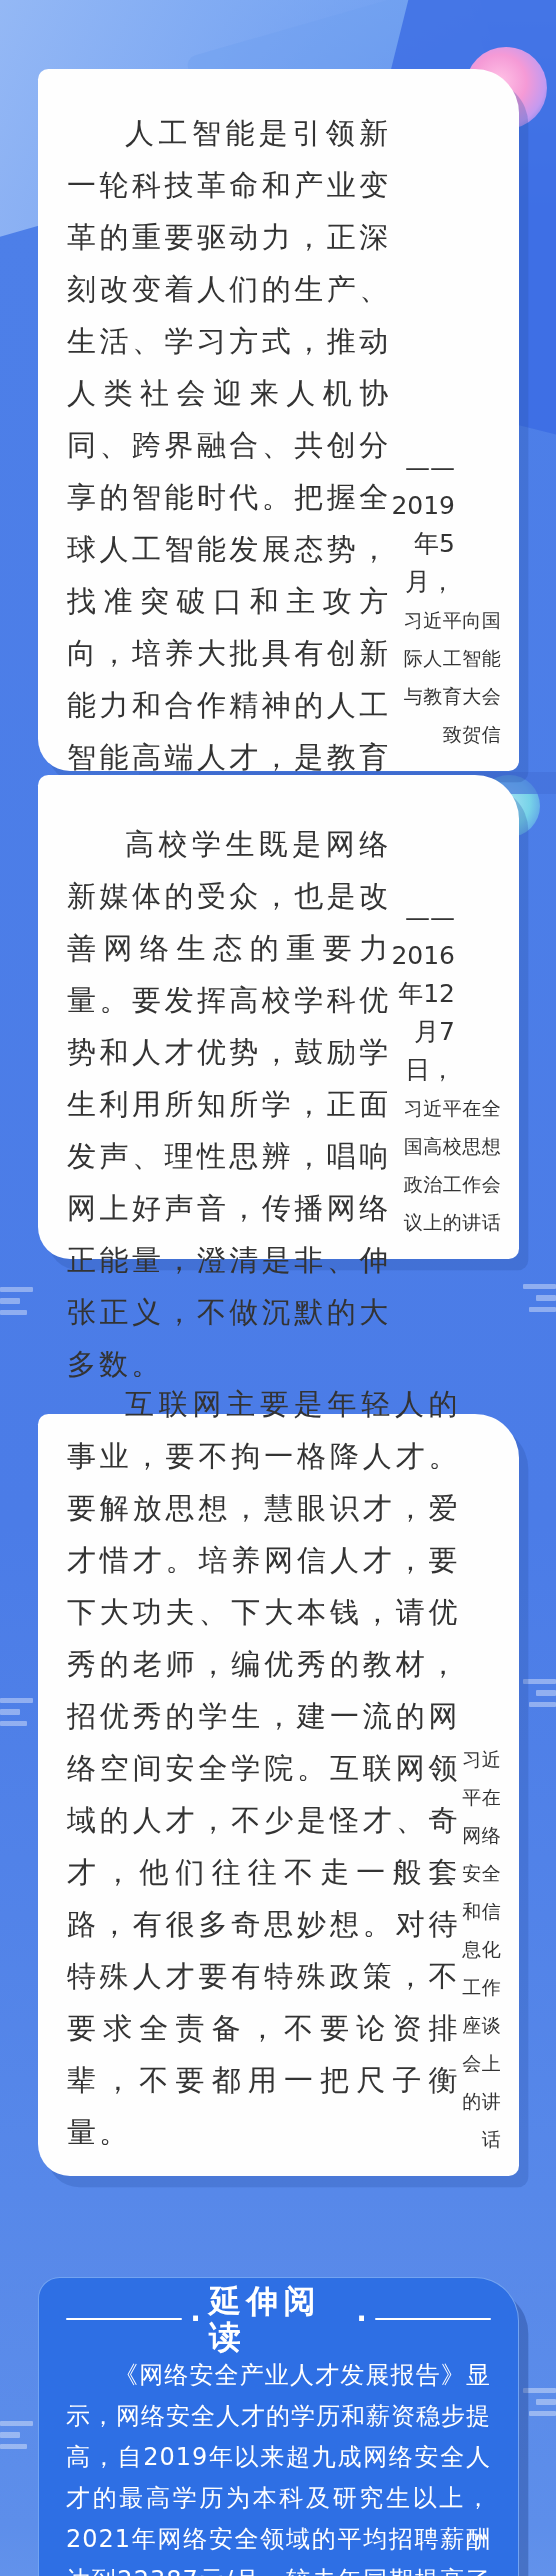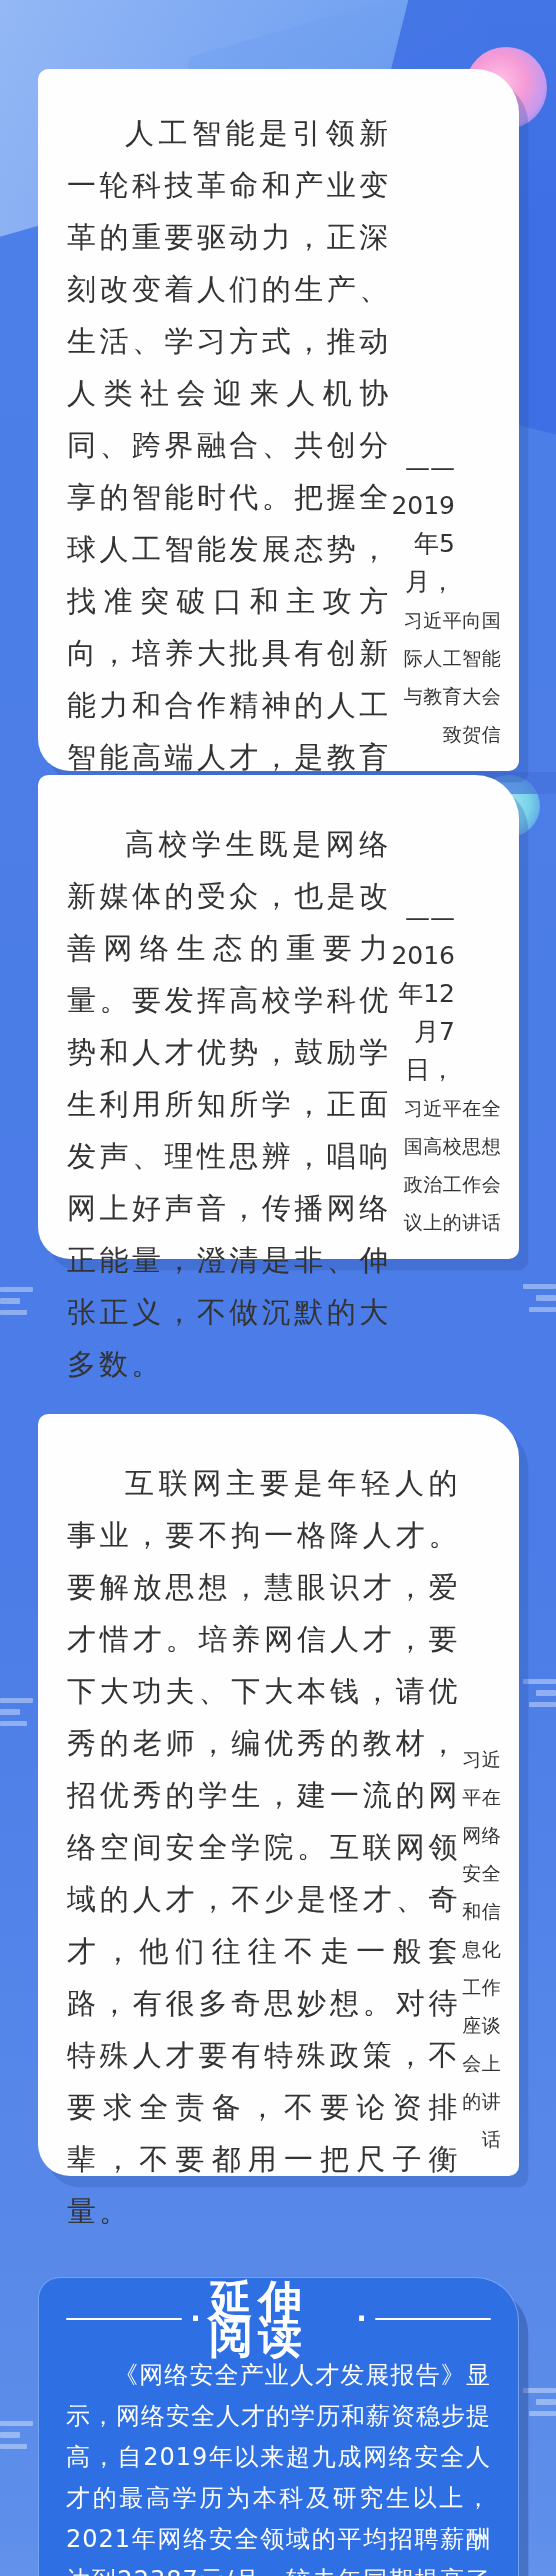--- a/index.html
+++ b/index.html
@@ -53,21 +53,21 @@
     position: absolute; left: 38px; width: 481px;
     background: #fefefe;
     border-radius: 10.3px 44px 10.3px 32px;
     box-shadow: 9.3px 11.3px 0 rgba(43,82,170,.28);
     padding: 43px 29px 18.5px 29px;
     display: flex; flex-direction: row;
     z-index: 2;
   }
   .card-1 { top: 69px;  height: 702px; padding-top: 38px; }
   .card-2 { top: 768px; height: 484px; margin-top: 7px; }
-  .card-3 { top: 1414px; height: 762px; }
+  .card-3 { top: 1414px; height: 762px; align-items: flex-end; }
   .quote {
     margin: 0;
     font-size: 29px; line-height: 52px; letter-spacing: 3.1px;
     color: #333333; font-weight: 400;
     text-align: justify; text-justify: inter-character;
     text-indent: 2em;
   }
   .attribution { margin-top: auto; text-align: right; color: #333333; }
   .attribution .attr-date { font-size: 25px; line-height: 38px; padding-right: 35px; }
   .attribution .attr-source { font-size: 19px; line-height: 38px; margin-right: -11.3px; letter-spacing: 0.5px; }
@@ -79,21 +79,21 @@
     border: 1.5px solid rgba(173,208,252,.55);
     border-radius: 21.6px 44px 21.6px 32px;
     box-shadow: 9.3px 12.4px 0 rgba(30,62,140,.38);
     padding: 23px 27px 20.6px 27px;
     color: #ffffff;
     z-index: 2;
   }
   .ext-header { display: flex; align-items: center; justify-content: center; gap: 8.2px; height: 36px; }
   .ext-line { flex: 0 0 116px; height: 2.6px; background: #ffffff; border-radius: 1.5px; }
   .ext-dot { font-size: 28px; font-weight: 700; line-height: 36px; }
-  .ext-title { font-size: 44px; font-weight: 700; letter-spacing: 5.2px; line-height: 36px; }
+  .ext-title { font-size: 32px; font-weight: 700; letter-spacing: 5.2px; line-height: 36px; }
   .ext-body {
     margin: 17.5px 0 0 0;
     font-size: 24px; line-height: 41px; letter-spacing: 1px;
     text-align: justify; text-justify: inter-character;
     text-indent: 2em;
   }
 </style>
 </head>
 <body>
 

